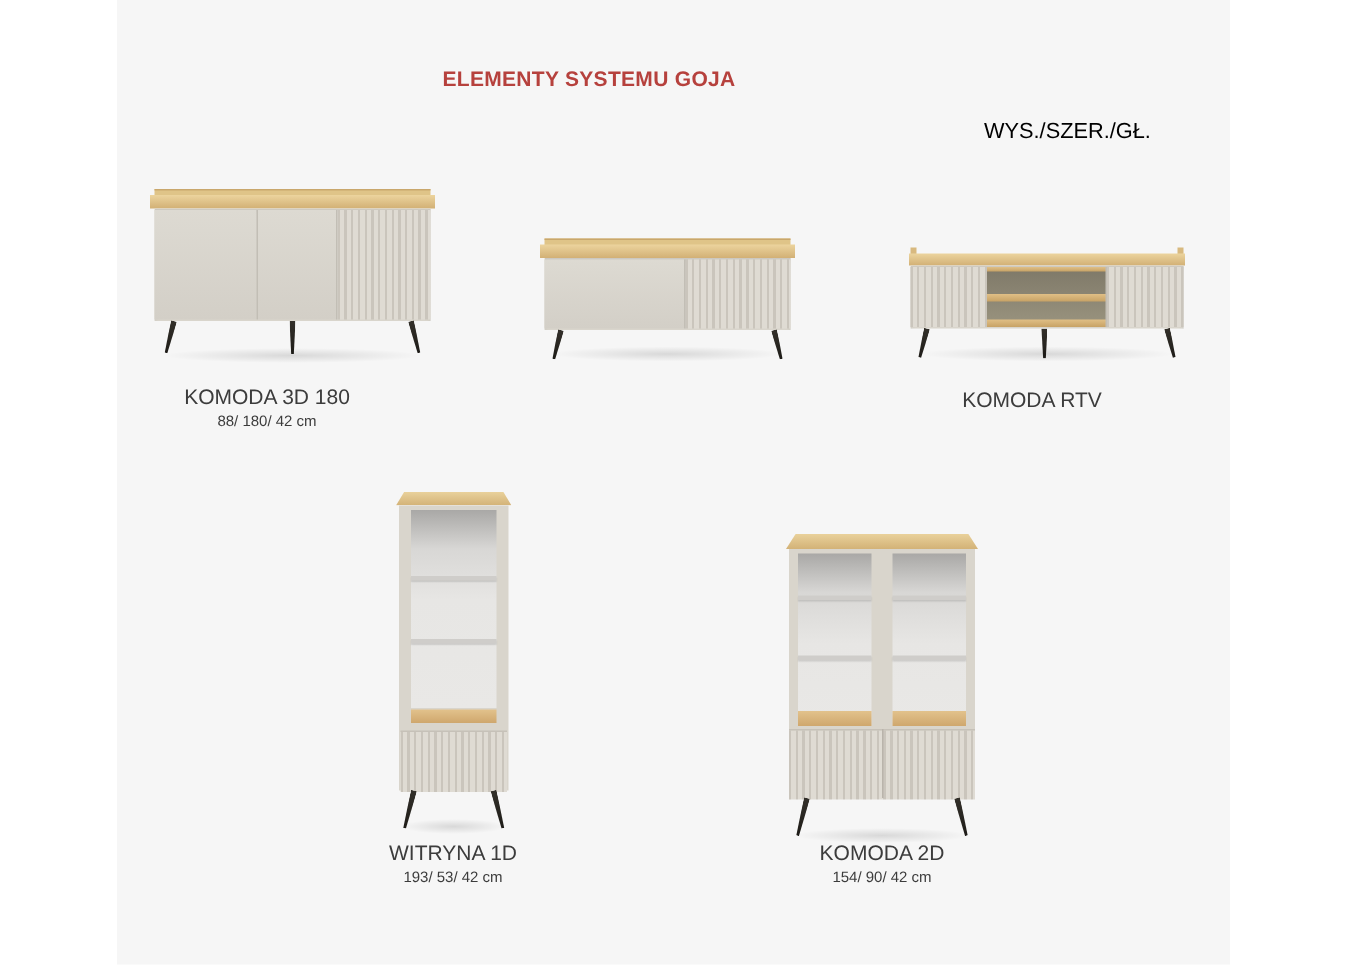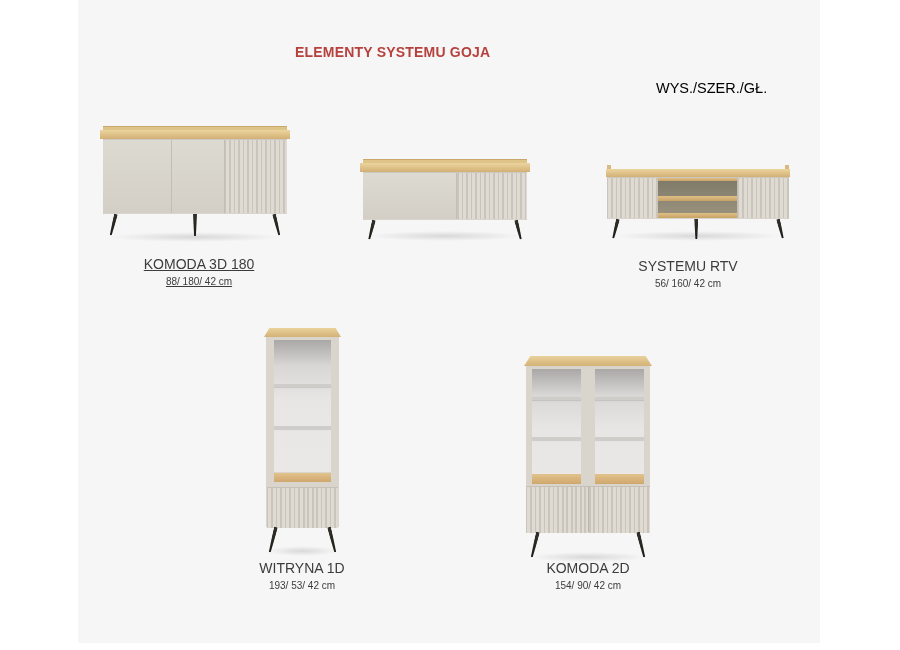--- a/index.html
+++ b/index.html
@@ -126,27 +126,26 @@
           <div class="wood-floor" style="left:0;right:0;bottom:0;height:10px;"></div>
         </div>
         <div class="fluted" style="position:absolute;left:0;right:0;top:120px;height:46px;border-top:1px solid #c6c1b8;"></div>
         <div style="position:absolute;left:50%;top:120px;height:46px;width:1px;background:#b9b4ab;"></div>
       </div>
       <div class="leg splay-l" style="left:12px;top:176px;height:26px;"></div>
       <div class="leg splay-r" style="right:12px;top:176px;height:26px;"></div>
       <div class="floor-shadow" style="bottom:0;"></div>
     </div>
 
-    <div class="plabel" style="left:21px;top:256px;text-decoration:underline;">
+    <div class="plabel" style="left:0;top:256px;">
       <div class="pname">KOMODA 3D 180</div>
       <div class="pdims">88/ 180/ 42 cm</div>
     </div>
     <div class="plabel" style="left:510px;top:258px;">
-      <div class="pname">SYSTEMU RTV</div>
-      <div class="pdims">56/ 160/ 42  cm</div>
+      <div class="pname">KOMODA RTV</div>
     </div>
     <div class="plabel" style="left:124px;top:560px;">
       <div class="pname">WITRYNA 1D</div>
       <div class="pdims">193/ 53/ 42 cm</div>
     </div>
     <div class="plabel" style="left:410px;top:560px;">
       <div class="pname">KOMODA 2D</div>
       <div class="pdims">154/ 90/ 42 cm</div>
     </div>
 

